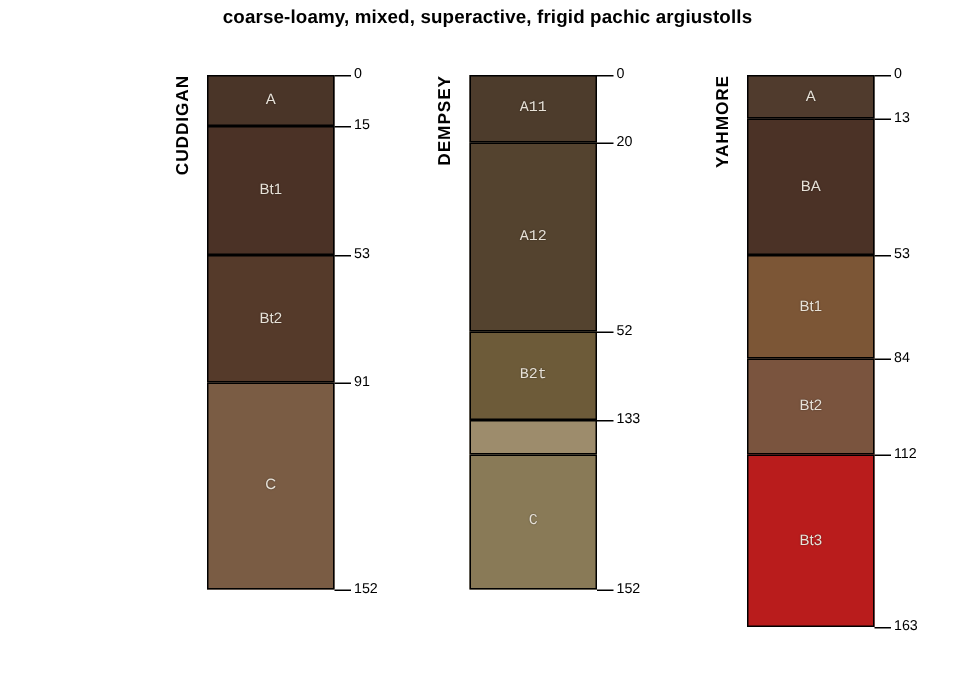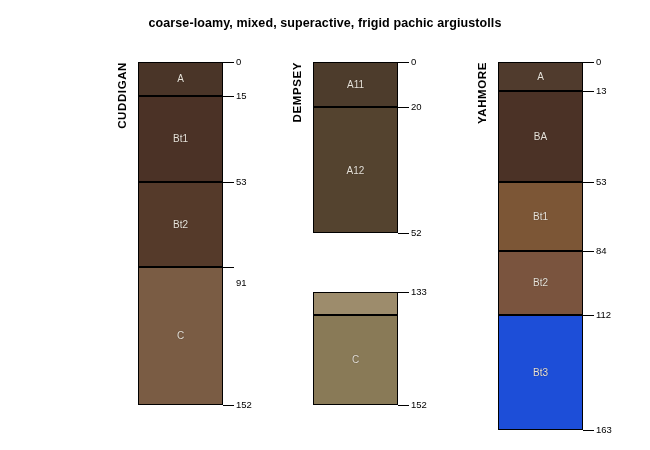--- a/index.html
+++ b/index.html
@@ -1,21 +1,21 @@
 <!DOCTYPE html>
 <html><head>
 <meta charset="utf-8">
 <style>
   html,body{margin:0;padding:0;}
   body{
     width:650px;height:450px;background:#ffffff;
     font-family:"Liberation Sans",sans-serif;
     overflow:hidden;position:relative;
   }
-  #stage{position:absolute;left:0;top:12px;width:650px;height:337px;}
+  #stage{position:absolute;left:0;top:0;width:650px;height:337px;}
 
   .title{
     position:absolute;left:0;top:4px;width:650px;
     text-align:center;font-size:12.5px;font-weight:bold;
     color:#000;letter-spacing:.1px;
   }
 
   .profile{position:absolute;}
 
   .colname{
@@ -69,32 +69,35 @@
             <span class="hlabel">C</span>
           </div>
         </div>
         <div class="tick" style="left: 85px; top: 0px; width: 11px;"></div>
         <div class="depth" style="left: 98px; top: -5px;">0</div>
         <div class="tick" style="left: 85px; top: 33.825px; width: 11px;"></div>
         <div class="depth" style="left: 98px; top: 28.825px; text-align: center;">15</div>
         <div class="tick" style="left: 85px; top: 119.515px; width: 11px;"></div>
         <div class="depth" style="left: 98px; top: 114.515px;">53</div>
         <div class="tick" style="left: 85px; top: 205.205px; width: 11px;"></div>
-        <div class="depth" style="left: 98px; top: 200.205px; margin-top: 16px;">91</div>
+        <div class="depth" style="left: 98px; top: 200.205px;">91</div>
         <div class="tick" style="left: 85px; top: 342.76px; width: 11px;"></div>
         <div class="depth" style="left: 98px; top: 337.76px;">152</div>
       </div>
       <div class="profile" style="left: 313px; top: 50px;">
         <div class="colname" style="left: -22px;">DEMPSEY</div>
-        <div class="stack" style="width: 85px; height: 342.76px;">
+        <div class="stack" style="width: 85px; height: 342.76px; font-family: Liberation Mono, monospace;">
           <div class="horizon" style="top: 0px; height: 45.1px; width: 85px; background: rgb(77, 60, 44);">
             <span class="hlabel">A11</span>
           </div>
           <div class="horizon" style="top: 45.1px; height: 126.28px; width: 85px; background: rgb(84, 67, 47);">
             <span class="hlabel">A12</span>
+          </div>
+          <div class="horizon" style="top: 171.38px; height: 58.63px; width: 85px; background: rgb(109, 91, 57);">
+            <span class="hlabel">B2t</span>
           </div>
           <div class="horizon" style="top: 230.01px; height: 22.55px; width: 85px; background: rgb(157, 140, 108);">
             <span class="hlabel"></span>
           </div>
           <div class="horizon" style="top: 252.56px; height: 90.2px; width: 85px; background: rgb(137, 122, 87);">
             <span class="hlabel">C</span>
           </div>
         </div>
         <div class="tick" style="left: 85px; top: 0px; width: 11px;"></div>
         <div class="depth" style="left: 98px; top: -5px;">0</div>
@@ -115,21 +118,21 @@
           </div>
           <div class="horizon" style="top: 29.315px; height: 90.2px; width: 85px; background: rgb(75, 50, 38);">
             <span class="hlabel">BA</span>
           </div>
           <div class="horizon" style="top: 119.515px; height: 69.905px; width: 85px; background: rgb(124, 86, 54);">
             <span class="hlabel">Bt1</span>
           </div>
           <div class="horizon" style="top: 189.42px; height: 63.14px; width: 85px; background: rgb(122, 84, 62);">
             <span class="hlabel">Bt2</span>
           </div>
-          <div class="horizon" style="top: 252.56px; height: 115.005px; width: 85px; background: #1d4ed8;">
+          <div class="horizon" style="top: 252.56px; height: 115.005px; width: 85px; background: #b91c1c;">
             <span class="hlabel">Bt3</span>
           </div>
         </div>
         <div class="tick" style="left: 85px; top: 0px; width: 11px;"></div>
         <div class="depth" style="left: 98px; top: -5px;">0</div>
         <div class="tick" style="left: 85px; top: 29.315px; width: 11px;"></div>
         <div class="depth" style="left: 98px; top: 24.315px;">13</div>
         <div class="tick" style="left: 85px; top: 119.515px; width: 11px;"></div>
         <div class="depth" style="left: 98px; top: 114.515px;">53</div>
         <div class="tick" style="left: 85px; top: 189.42px; width: 11px;"></div>

